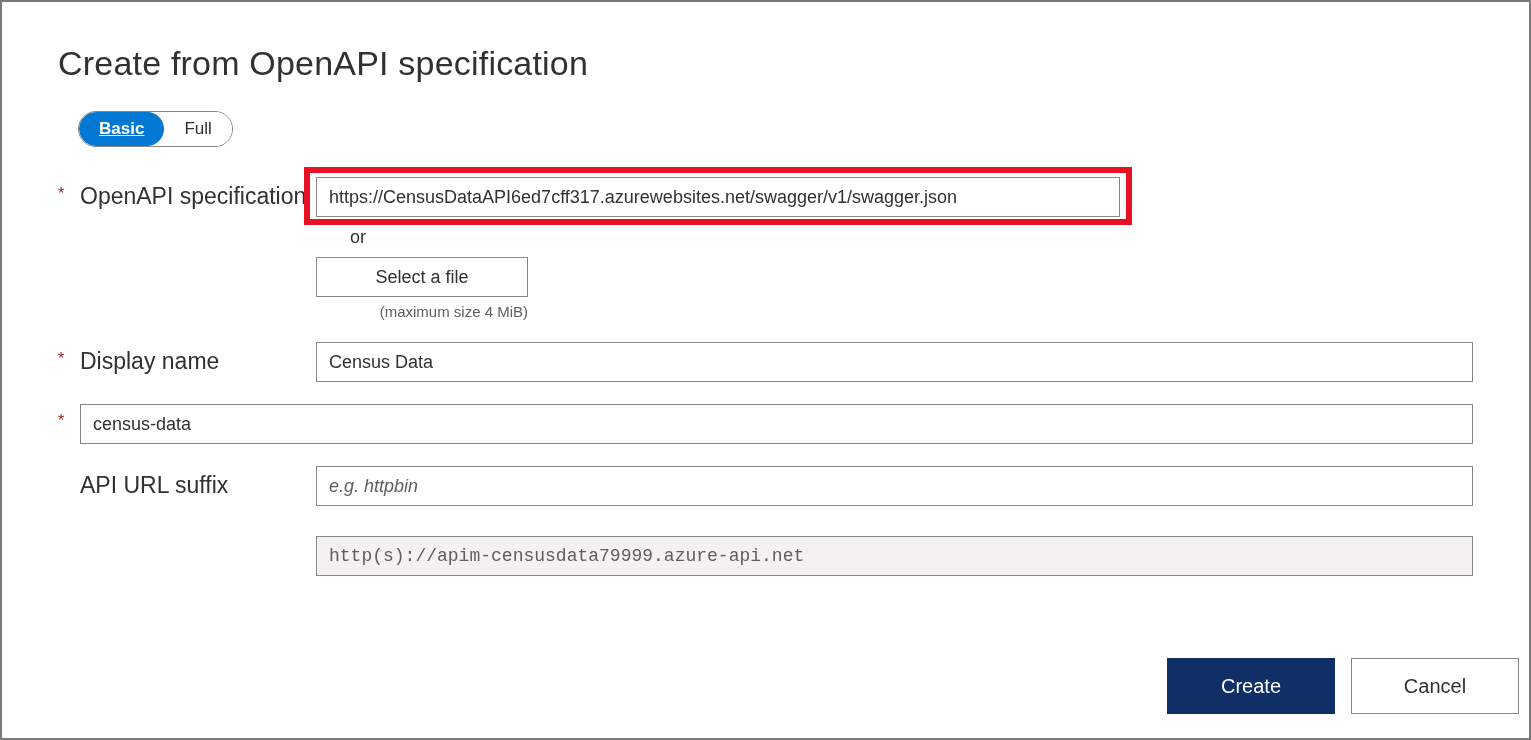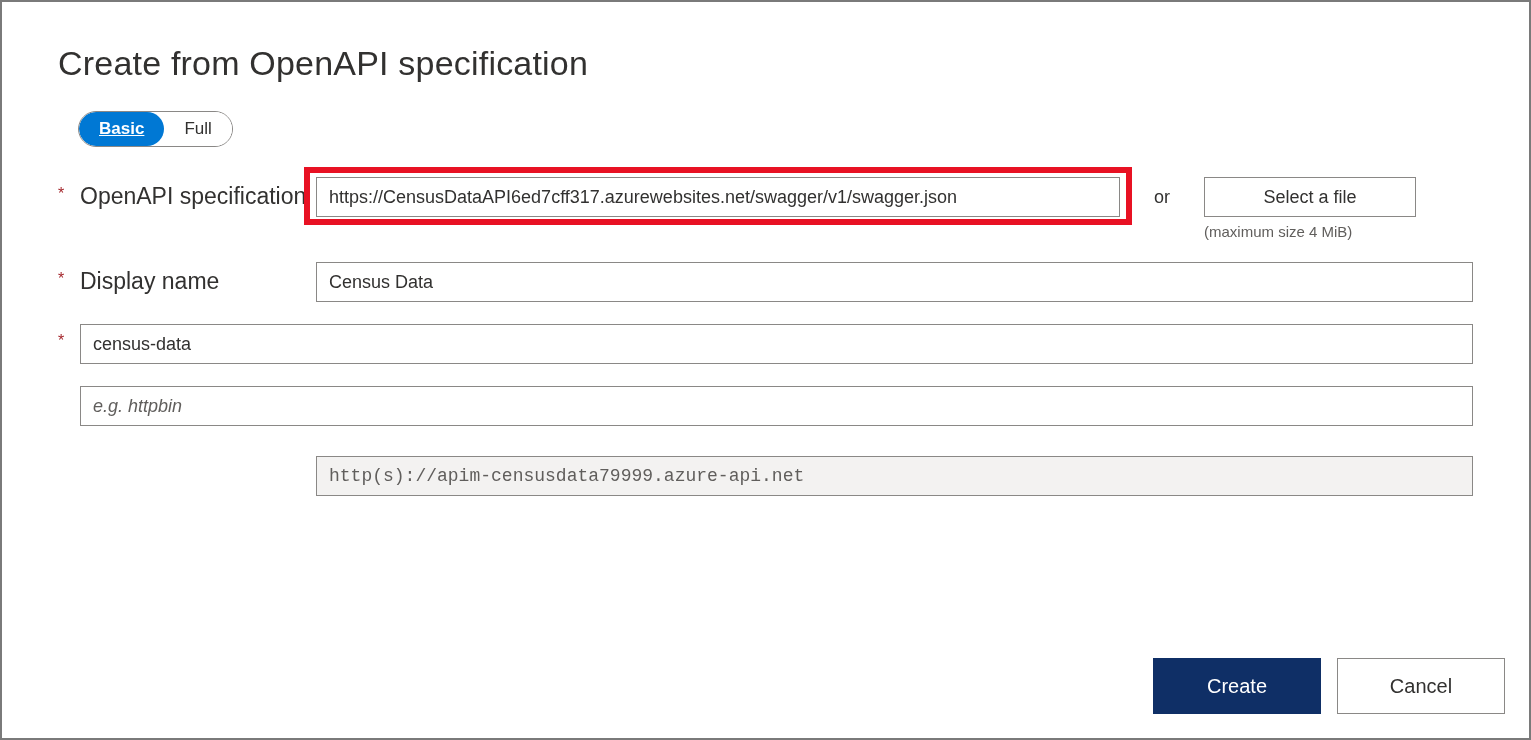--- a/index.html
+++ b/index.html
@@ -10,32 +10,32 @@
   .toggle-wrap { display:inline-flex; border:1px solid #8a8886; border-radius:22px; overflow:hidden; height:36px; align-items:stretch; margin-left:20px; margin-bottom:30px; }
   .toggle-opt { display:flex; align-items:center; justify-content:center; padding:0 20px; font-size:17px; cursor:pointer; background:#fff; }
   .toggle-opt.active { background:#0078d4; color:#fff; border-radius:22px; font-weight:600;text-decoration:underline; }
   .form-rows { display:flex; flex-direction:column; }
   .row { display:flex; align-items:flex-start; margin-bottom:22px; }
   .req { width:22px; color:#a4262c; font-size:16px; line-height:34px; text-align:left; }
   .label { width:236px; font-size:23px; color:#323130; line-height:26px; padding-top:6px; }
   .field { flex:1; }
   input.txt { width:100%; height:40px; border:1px solid #8a8886; padding:0 12px; font-size:18px; font-family:inherit; color:#323130; background:#fff; }
   input.txt::placeholder { color:#605e5c; font-style:italic; }
-  .spec-row { display:flex; align-items:flex-start; gap:0; }
+  .spec-row { display:flex; align-items:flex-start; gap:0;flex-direction:column; }
   .spec-input-wrap { position:relative; width:804px; }
   .spec-input-wrap input.txt { width:100%; }
   .highlight { position:absolute; inset:-10px -12px -8px -12px; border:6px solid #e81123; pointer-events:none; }
   .or { width:84px; text-align:center; font-size:18px; color:#323130; line-height:40px; }
-  .file-col { display:flex; flex-direction:column; align-items:flex-start; }
+  .file-col { display:flex; flex-direction:column; align-items:flex-end; }
   button.selectfile { width:212px; height:40px; border:1px solid #8a8886; background:#fff; font-size:18px; font-family:inherit; cursor:pointer; color:#323130; }
   .max { font-size:15px; color:#605e5c; margin-top:6px; }
   .baseurl-block { margin-left:258px; margin-top:8px; }
   .baseurl-label { font-size:18px; margin-bottom:6px; color:#323130; }
   .baseurl-val { width:100%; height:40px; border:1px solid #8a8886; background:#f3f2f1; padding:0 12px; font-family:"Consolas","Courier New",monospace; font-size:18px; color:#605e5c; display:flex; align-items:center; }
-  .footer { position:absolute; right:24px; bottom:24px; display:flex; gap:16px; }
+  .footer { position:absolute; right:10px; bottom:24px; display:flex; gap:16px; }
   button.primary { width:168px; height:56px; background:#0f2f66; color:#fff; border:none; font-size:20px; font-family:inherit; cursor:pointer; }
   button.secondary { width:168px; height:56px; background:#fff; color:#323130; border:1px solid #8a8886; font-size:20px; font-family:inherit; cursor:pointer; }
 </style>
 </head>
 <body>
 
 <div class="frame">
   <div class="content">
     <h1 class="title">Create from OpenAPI specification</h1>
 
@@ -74,20 +74,21 @@
 
       <div class="row">
         <div class="req">*</div>
         <div class="field">
           <input class="txt" type="text" value="census-data" style="">
         </div>
       </div>
 
       <div class="row">
         <div class="req"></div>
+        <div class="label">API URL suffix</div>
         <div class="field">
           <input class="txt" type="text" placeholder="e.g. httpbin" style="">
         </div>
       </div>
 
     </div>
 
     
     <div class="baseurl-block">
       <div class="baseurl-val">http(s)://apim-censusdata79999.azure-api.net</div>

